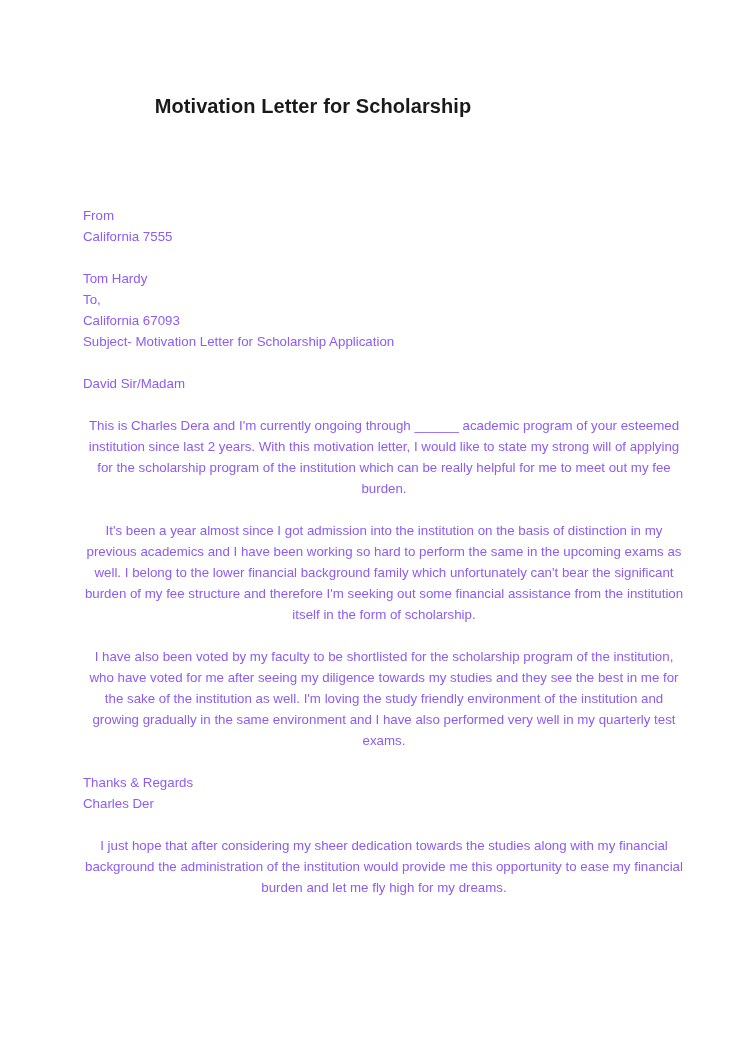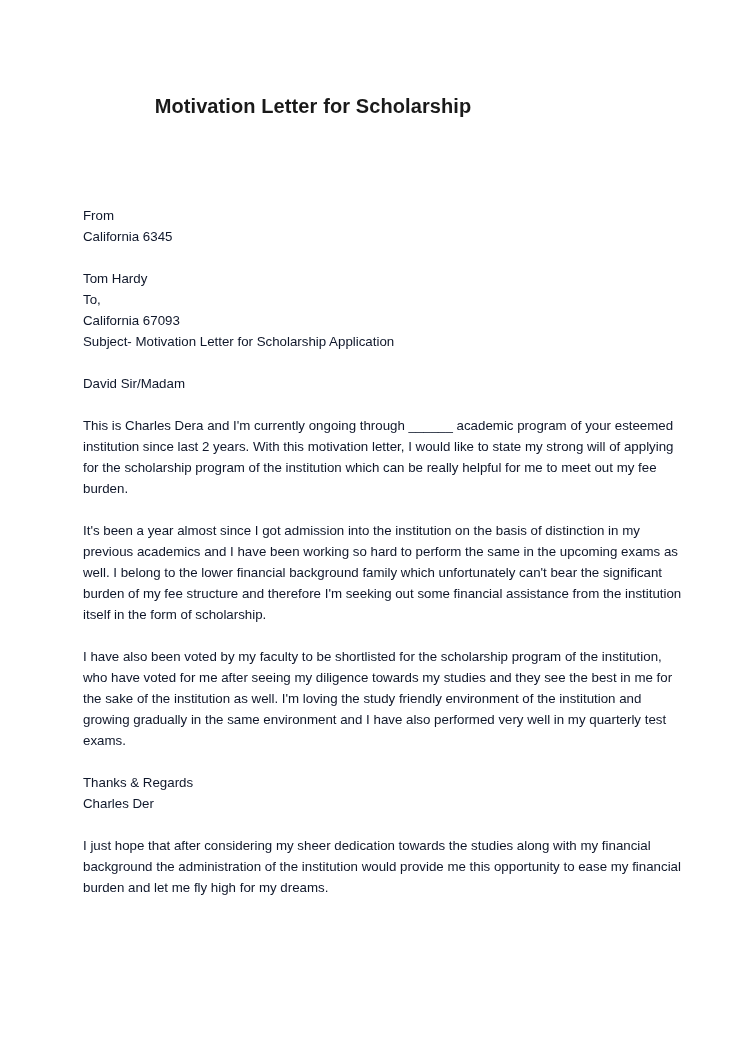--- a/index.html
+++ b/index.html
@@ -27,49 +27,49 @@
     color: #1a1a1a;
     letter-spacing: 0.1px;
   }
   .body-area {
     position: absolute;
     top: 205px;
     left: 83px;
     width: 602px;
     font-size: 13.3px;
     line-height: 21px;
-    color: #0f172a;
+    color: #8b5cf6;
   }
   .block {
     margin: 0;
   }
   .block + .block {
     margin-top: 21px;
   }
   .line {
     display: block;
     white-space: pre-wrap;
   }
   .para {
     display: block;
-    text-align: left;
+    text-align: center;
   }
 </style>
 </head>
 <body>
 
 <div class="page">
 
   <h1 class="doc-title">Motivation Letter for Scholarship</h1>
 
   <div class="body-area">
 
     <div class="block">
       <span class="line">From</span>
-      <span class="line">California 6345</span>
+      <span class="line">California 7555</span>
     </div>
 
     <div class="block">
       <span class="line">Tom Hardy</span>
       <span class="line">To,</span>
       <span class="line">California 67093</span>
       <span class="line">Subject- Motivation Letter for Scholarship Application</span>
     </div>
 
     <div class="block">

